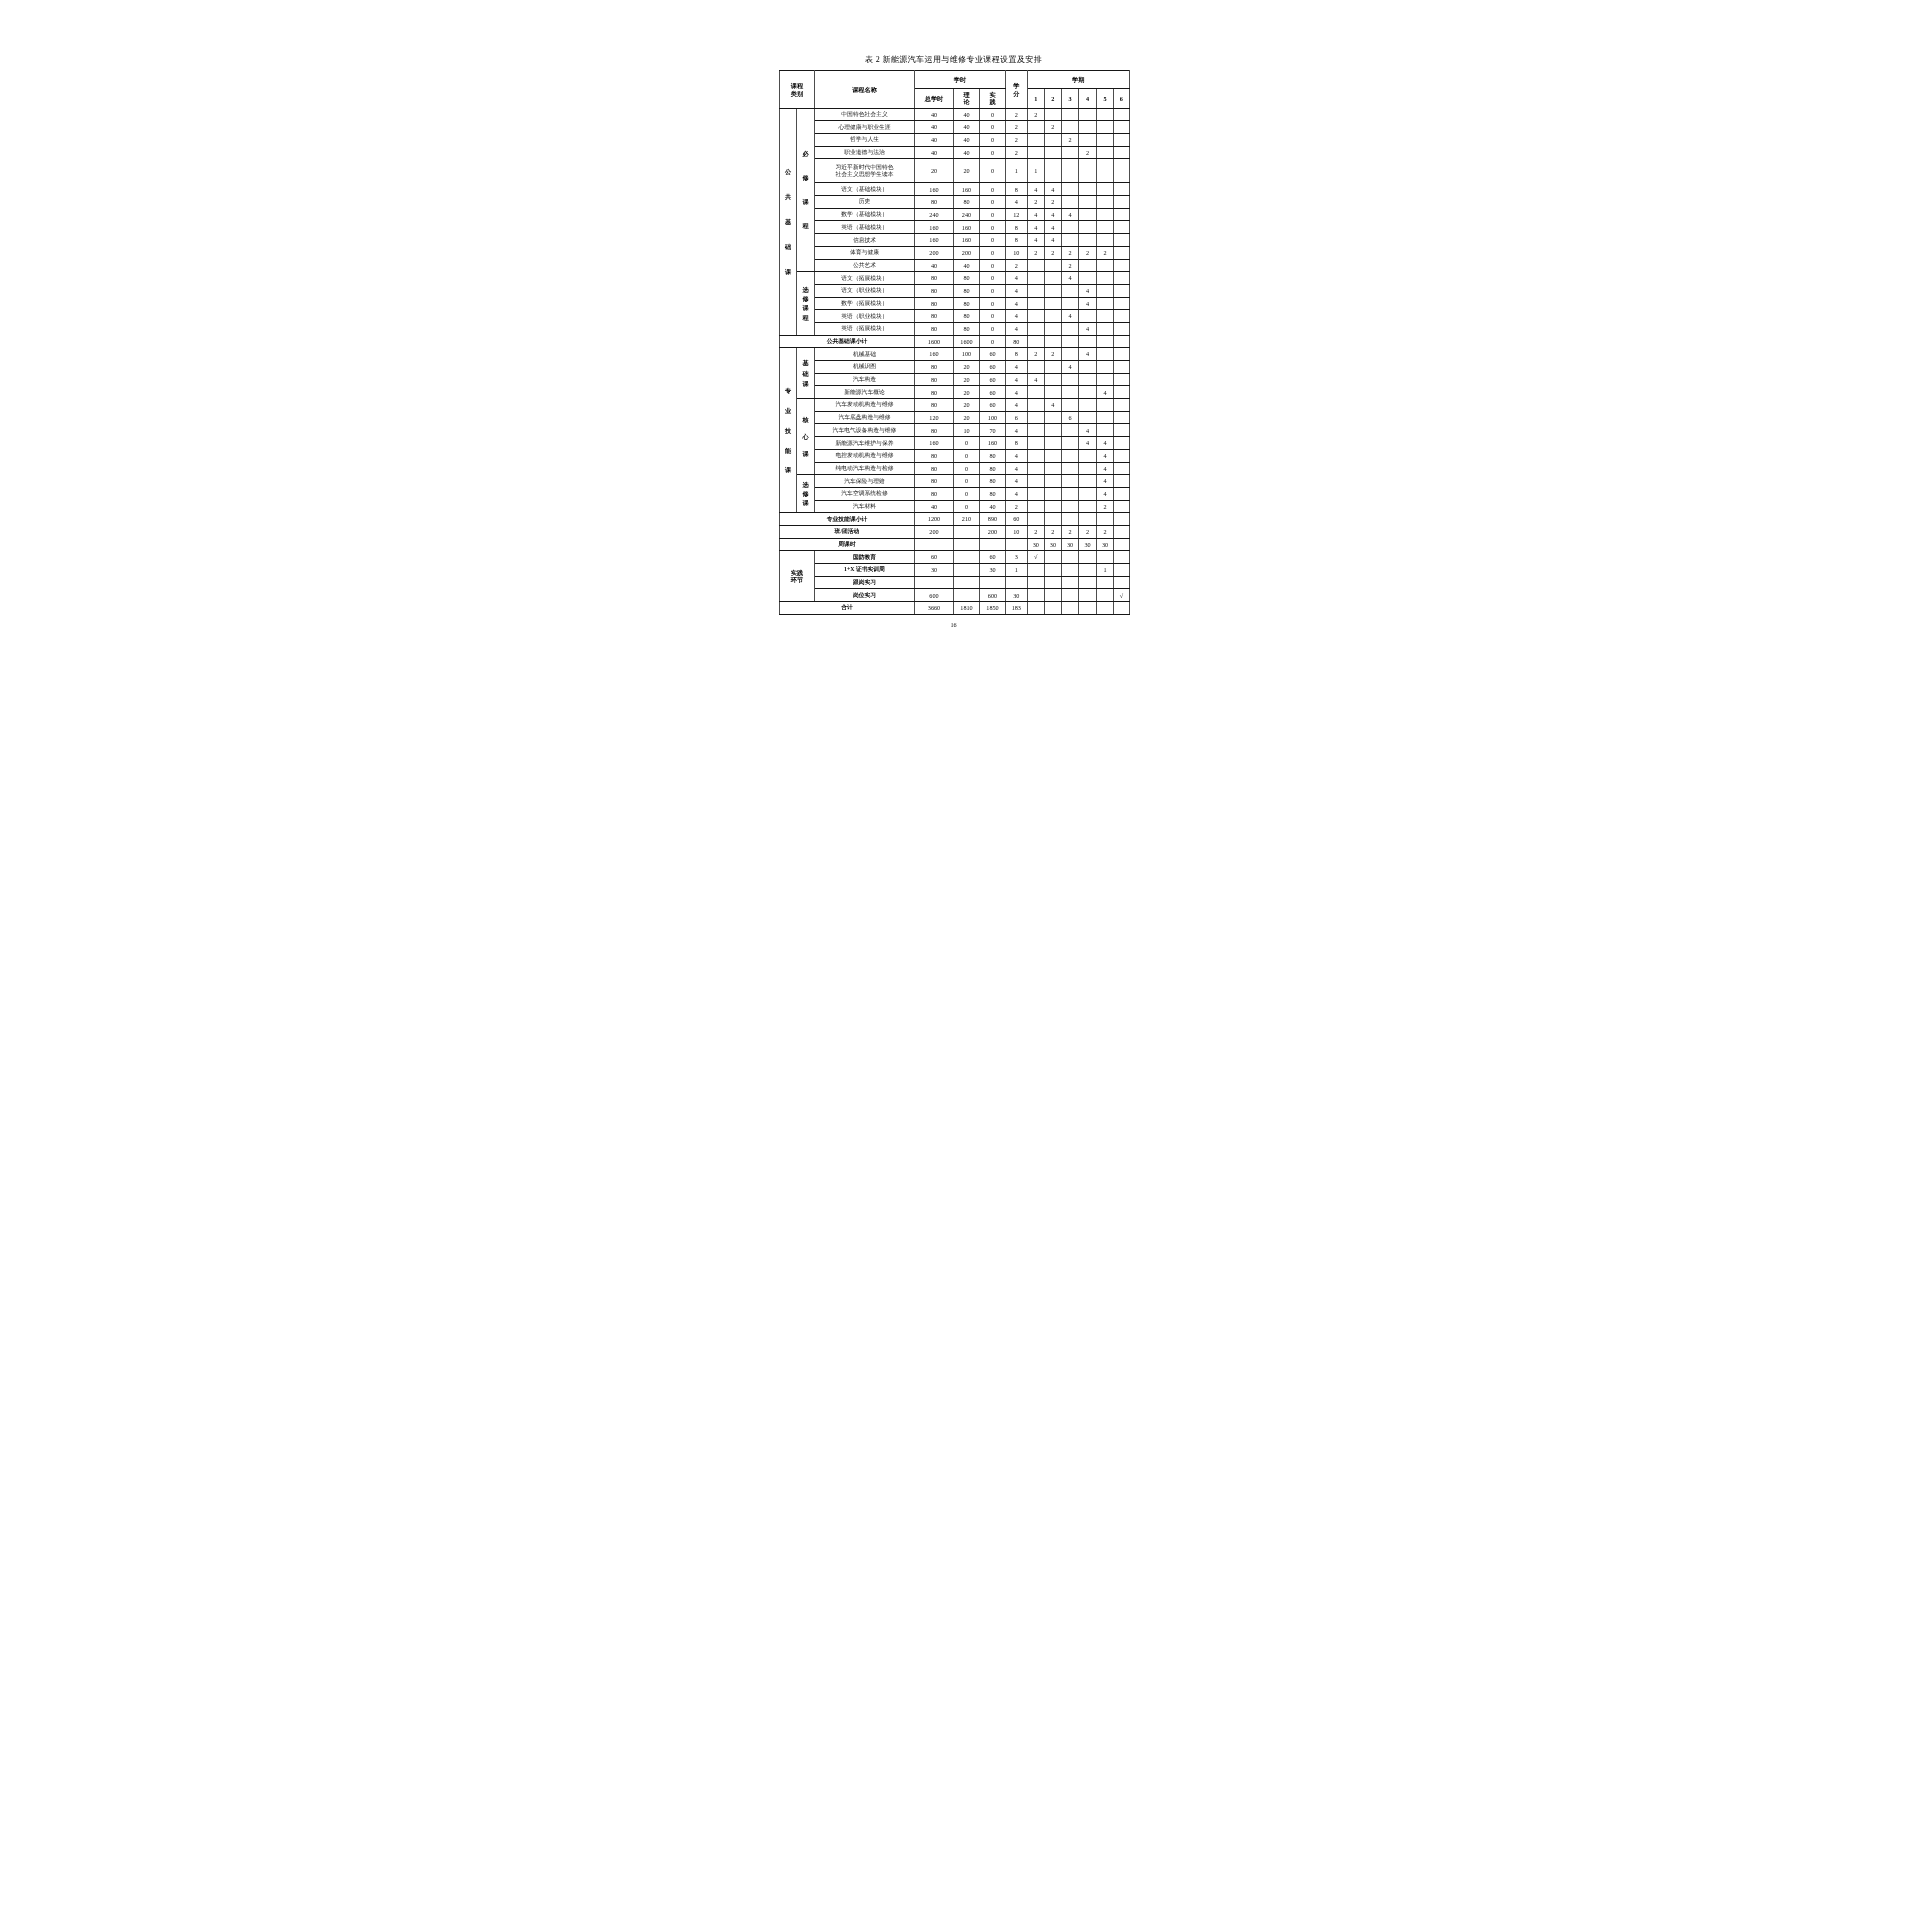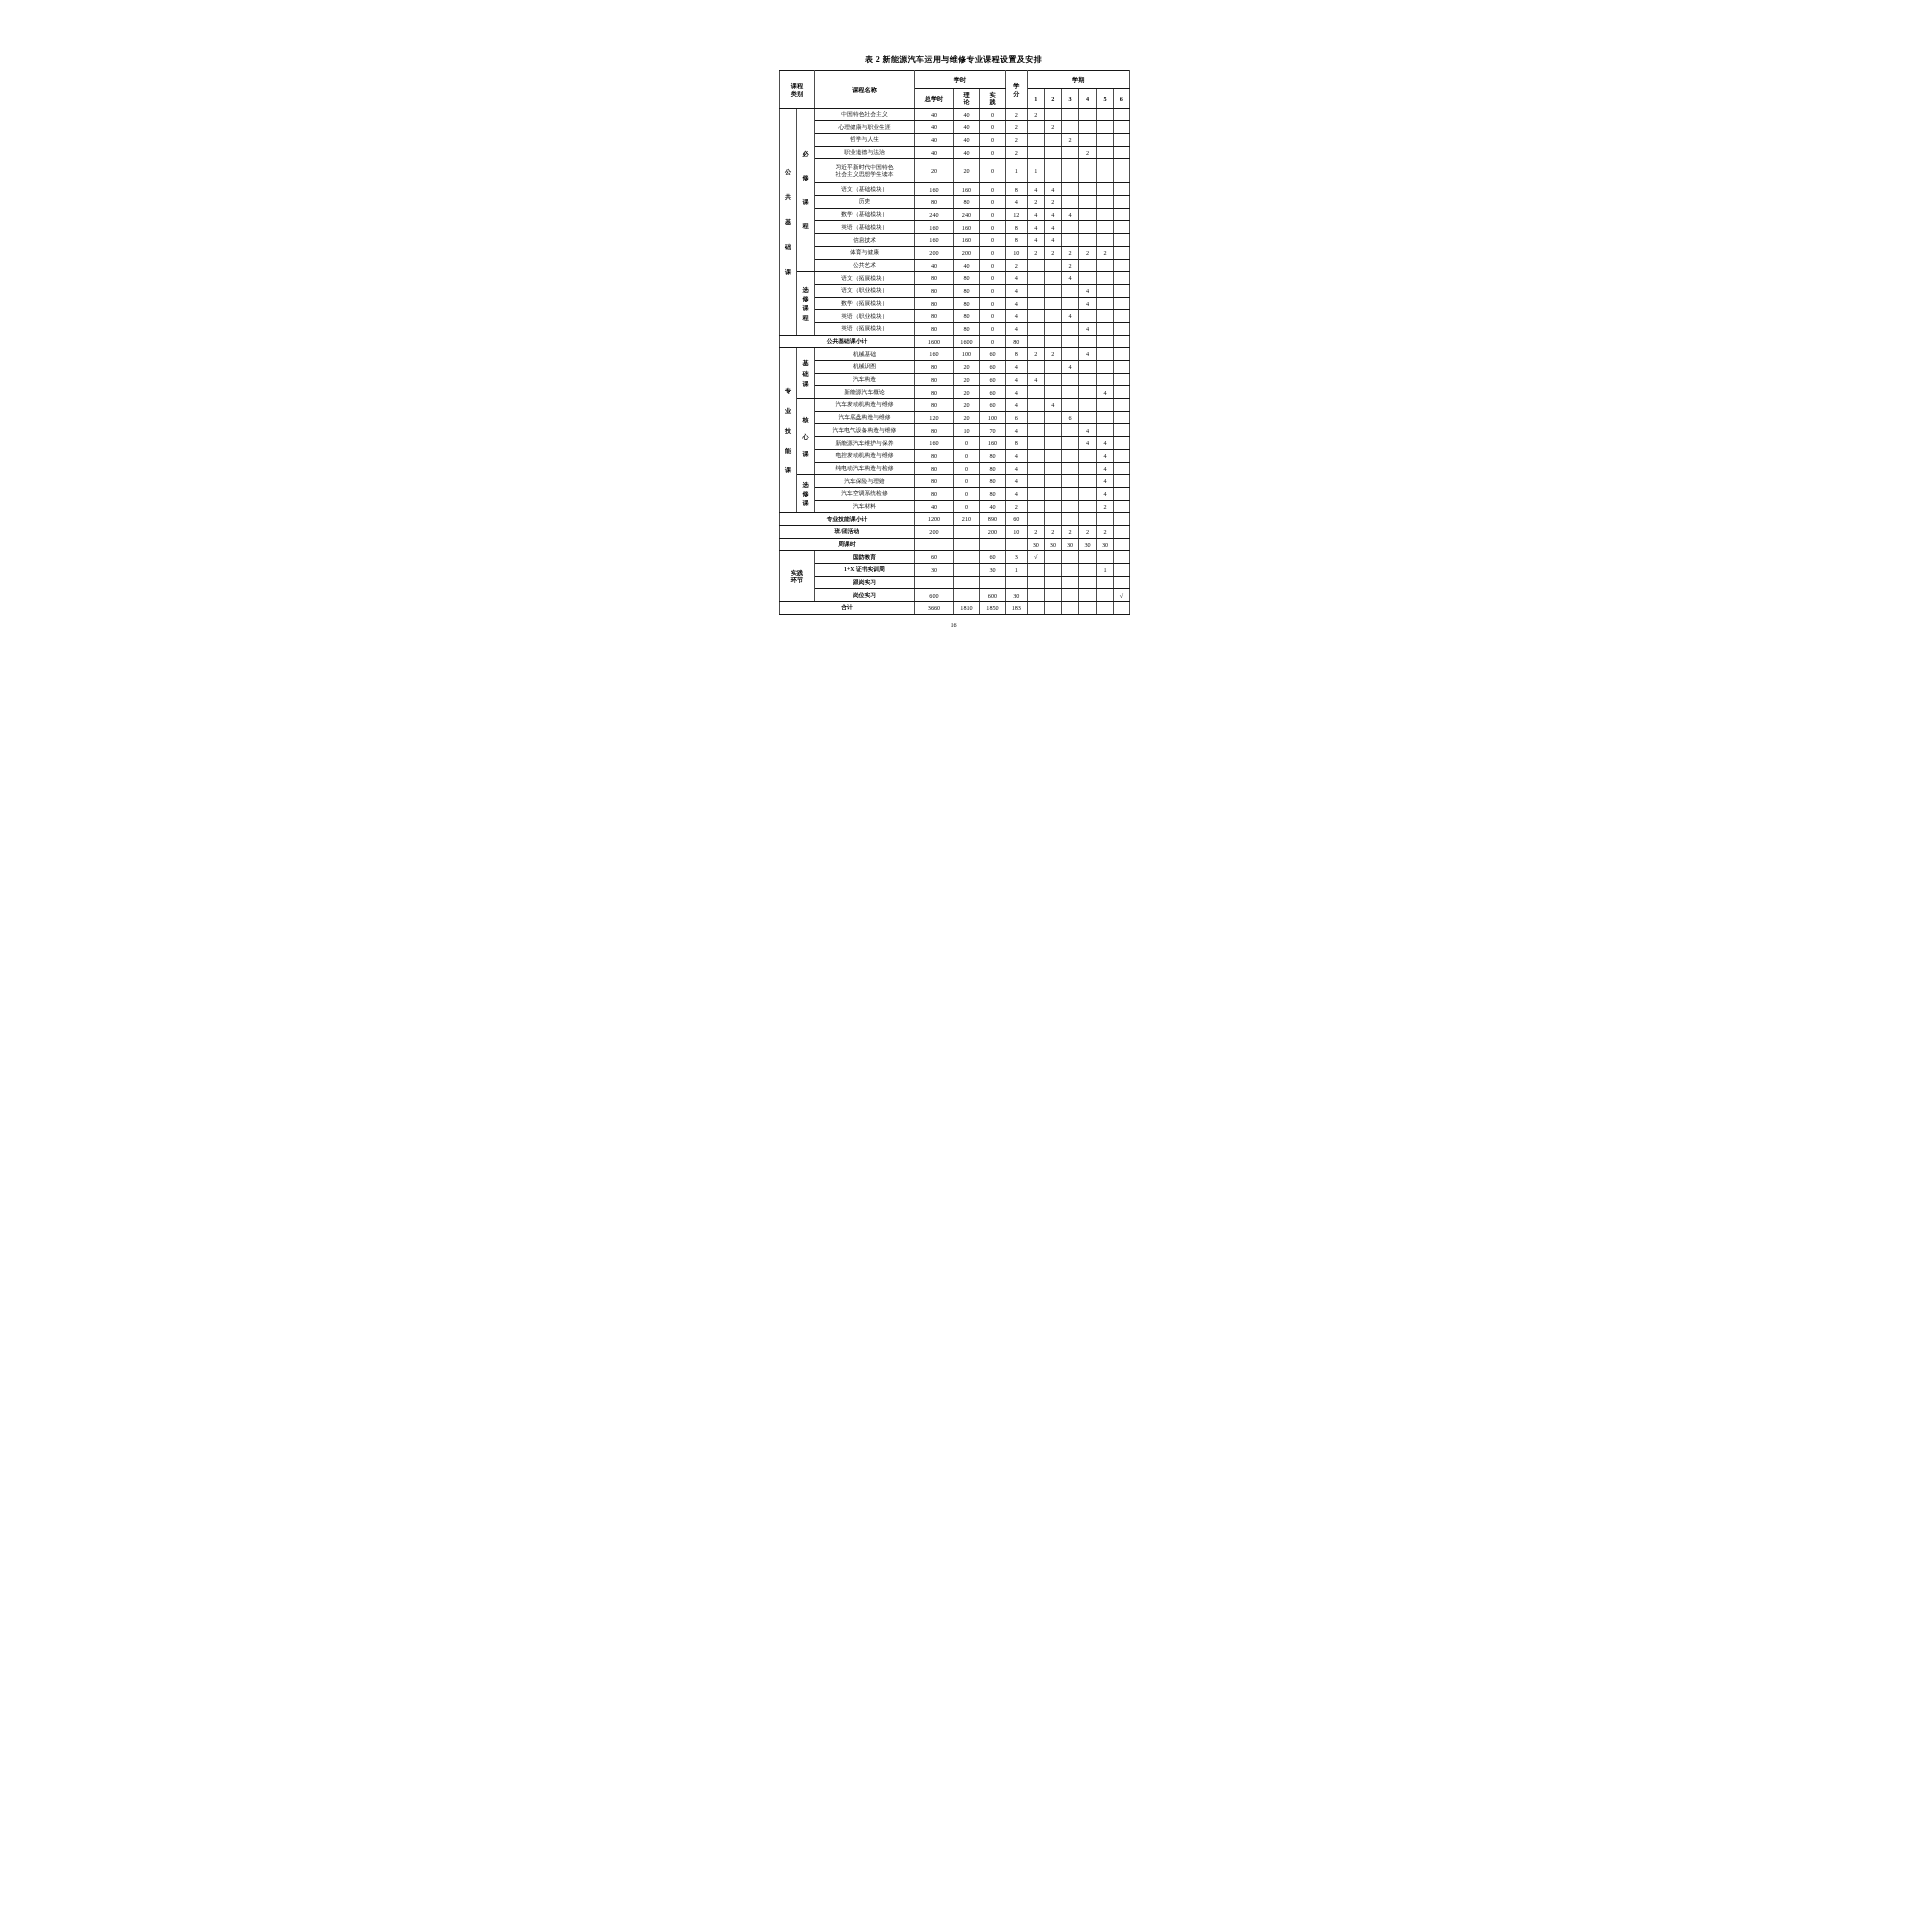--- a/index.html
+++ b/index.html
@@ -2,21 +2,21 @@
 <html style="font-size:6.2px"><head>
 <meta charset="utf-8">
 <style>
   html,body { margin:0; padding:0; background:#ffffff; }
   .page {
     width:478px; height:676px; background:#ffffff; margin:0 auto;
     position:relative; font-family:"Liberation Serif", serif; color:#111;
   }
   .content { margin-left:63px; width:349px; padding-top:54px; }
   .doc-title {
-    margin:0; text-align:center; font-size:8px; font-weight:bold;
+    margin:0; text-align:center; font-size:8px; font-weight:normal;
     letter-spacing:0.4px; font-family:"Liberation Serif", serif; color:#000;
   }
   table.curriculum {
     border-collapse:collapse; table-layout:fixed; width:349px;
     margin-top:5.4px; border:1.2px solid #000;
   }
   th, td {
     border:0.4px solid #4d4d4d;
     border-top:0.8px solid #161616; border-bottom:0.8px solid #161616;
     padding:0 0.8px; text-align:center; vertical-align:middle;

